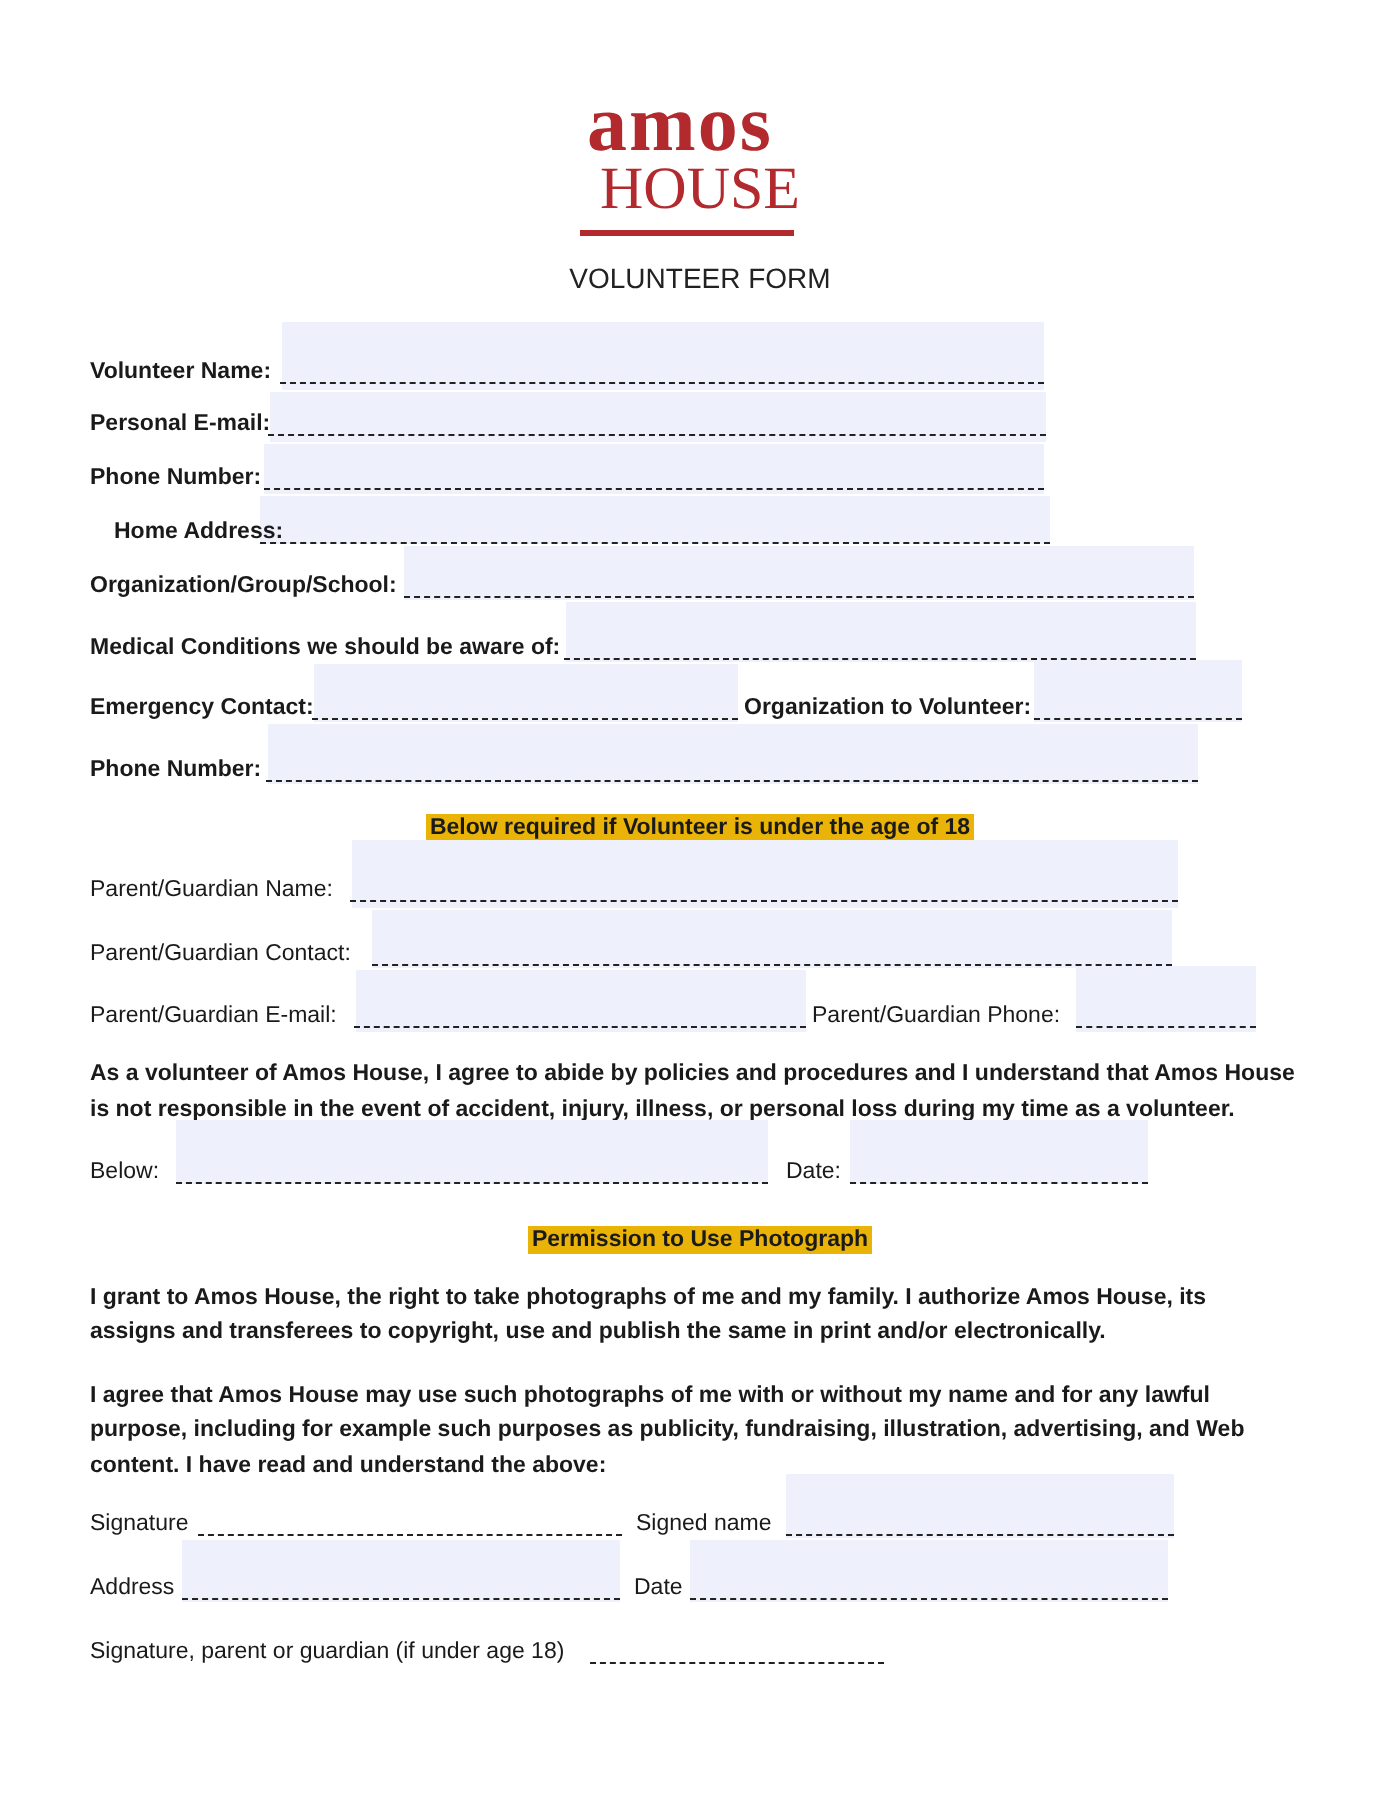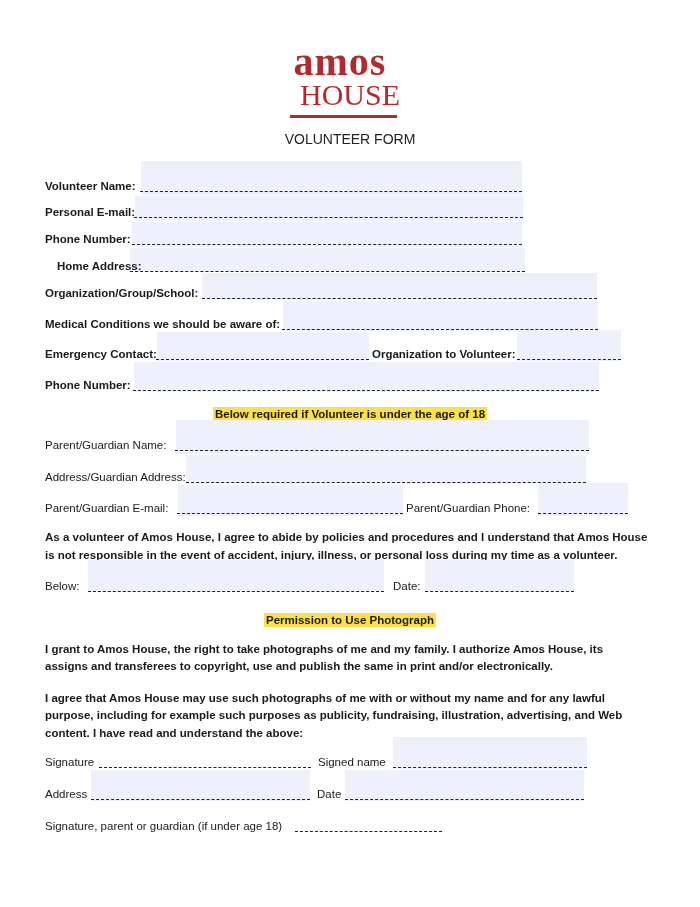--- a/index.html
+++ b/index.html
@@ -17,21 +17,21 @@
     left: 0; width: 700px; top: 80px; text-align: center;
     font-family: "Liberation Serif", serif; font-size: 30px; color: #b22a2e; line-height: 30px; letter-spacing: 0px;
   }
   .logo-rule { left: 290px; top: 115px; width: 107px; height: 3px; background: #b22a2e; }
   .title { left: 0; width: 700px; top: 131px; text-align: center; font-size: 14px; color: #222; }
 
   .field { background: #eef0fc; }
   .lbl { font-size: 11.5px; white-space: nowrap; line-height: 14px; }
   .b { font-weight: bold; }
   .line { height: 0; border-bottom: 1px dashed #222; }
-  .hl { background: #fde047; font-weight: bold; font-size: 11.5px; line-height: 14px; padding: 1px 2px; }
+  .hl { background: #eab308; font-weight: bold; font-size: 11.5px; line-height: 14px; padding: 1px 2px; }
   .para { font-size: 11.5px; font-weight: bold; line-height: 18px; }
 </style>
 </head>
 <body>
 
 <div class="abs logo-amos">amos</div>
 <div class="abs logo-house">HOUSE</div>
 <div class="abs logo-rule"></div>
 <div class="abs title">VOLUNTEER FORM</div>
 
@@ -73,21 +73,21 @@
 
 <div class="abs" style="left:0;width:700px;top:404px;text-align:center;">
   <span class="hl">Below required if Volunteer is under the age of 18</span>
 </div>
 
 <div class="abs field" style="left:176px;top:420px;width:413px;height:34px;"></div>
 <div class="abs lbl" style="left:45px;top:438px;">Parent/Guardian Name:</div>
 <div class="abs line" style="left:175px;top:450px;width:414px;"></div>
 
 <div class="abs field" style="left:186px;top:455px;width:400px;height:29px;"></div>
-<div class="abs lbl" style="left:45px;top:470px;">Address/Guardian Address:</div>
+<div class="abs lbl" style="left:45px;top:470px;">Parent/Guardian Contact:</div>
 <div class="abs line" style="left:186px;top:482px;width:400px;"></div>
 
 <div class="abs field" style="left:178px;top:485px;width:225px;height:31px;"></div>
 <div class="abs lbl" style="left:45px;top:501px;">Parent/Guardian E-mail:</div>
 <div class="abs line" style="left:177px;top:513px;width:226px;"></div>
 
 <div class="abs field" style="left:538px;top:483px;width:90px;height:33px;"></div>
 <div class="abs lbl" style="left:406px;top:501px;">Parent/Guardian Phone:</div>
 <div class="abs line" style="left:538px;top:513px;width:90px;"></div>
 

